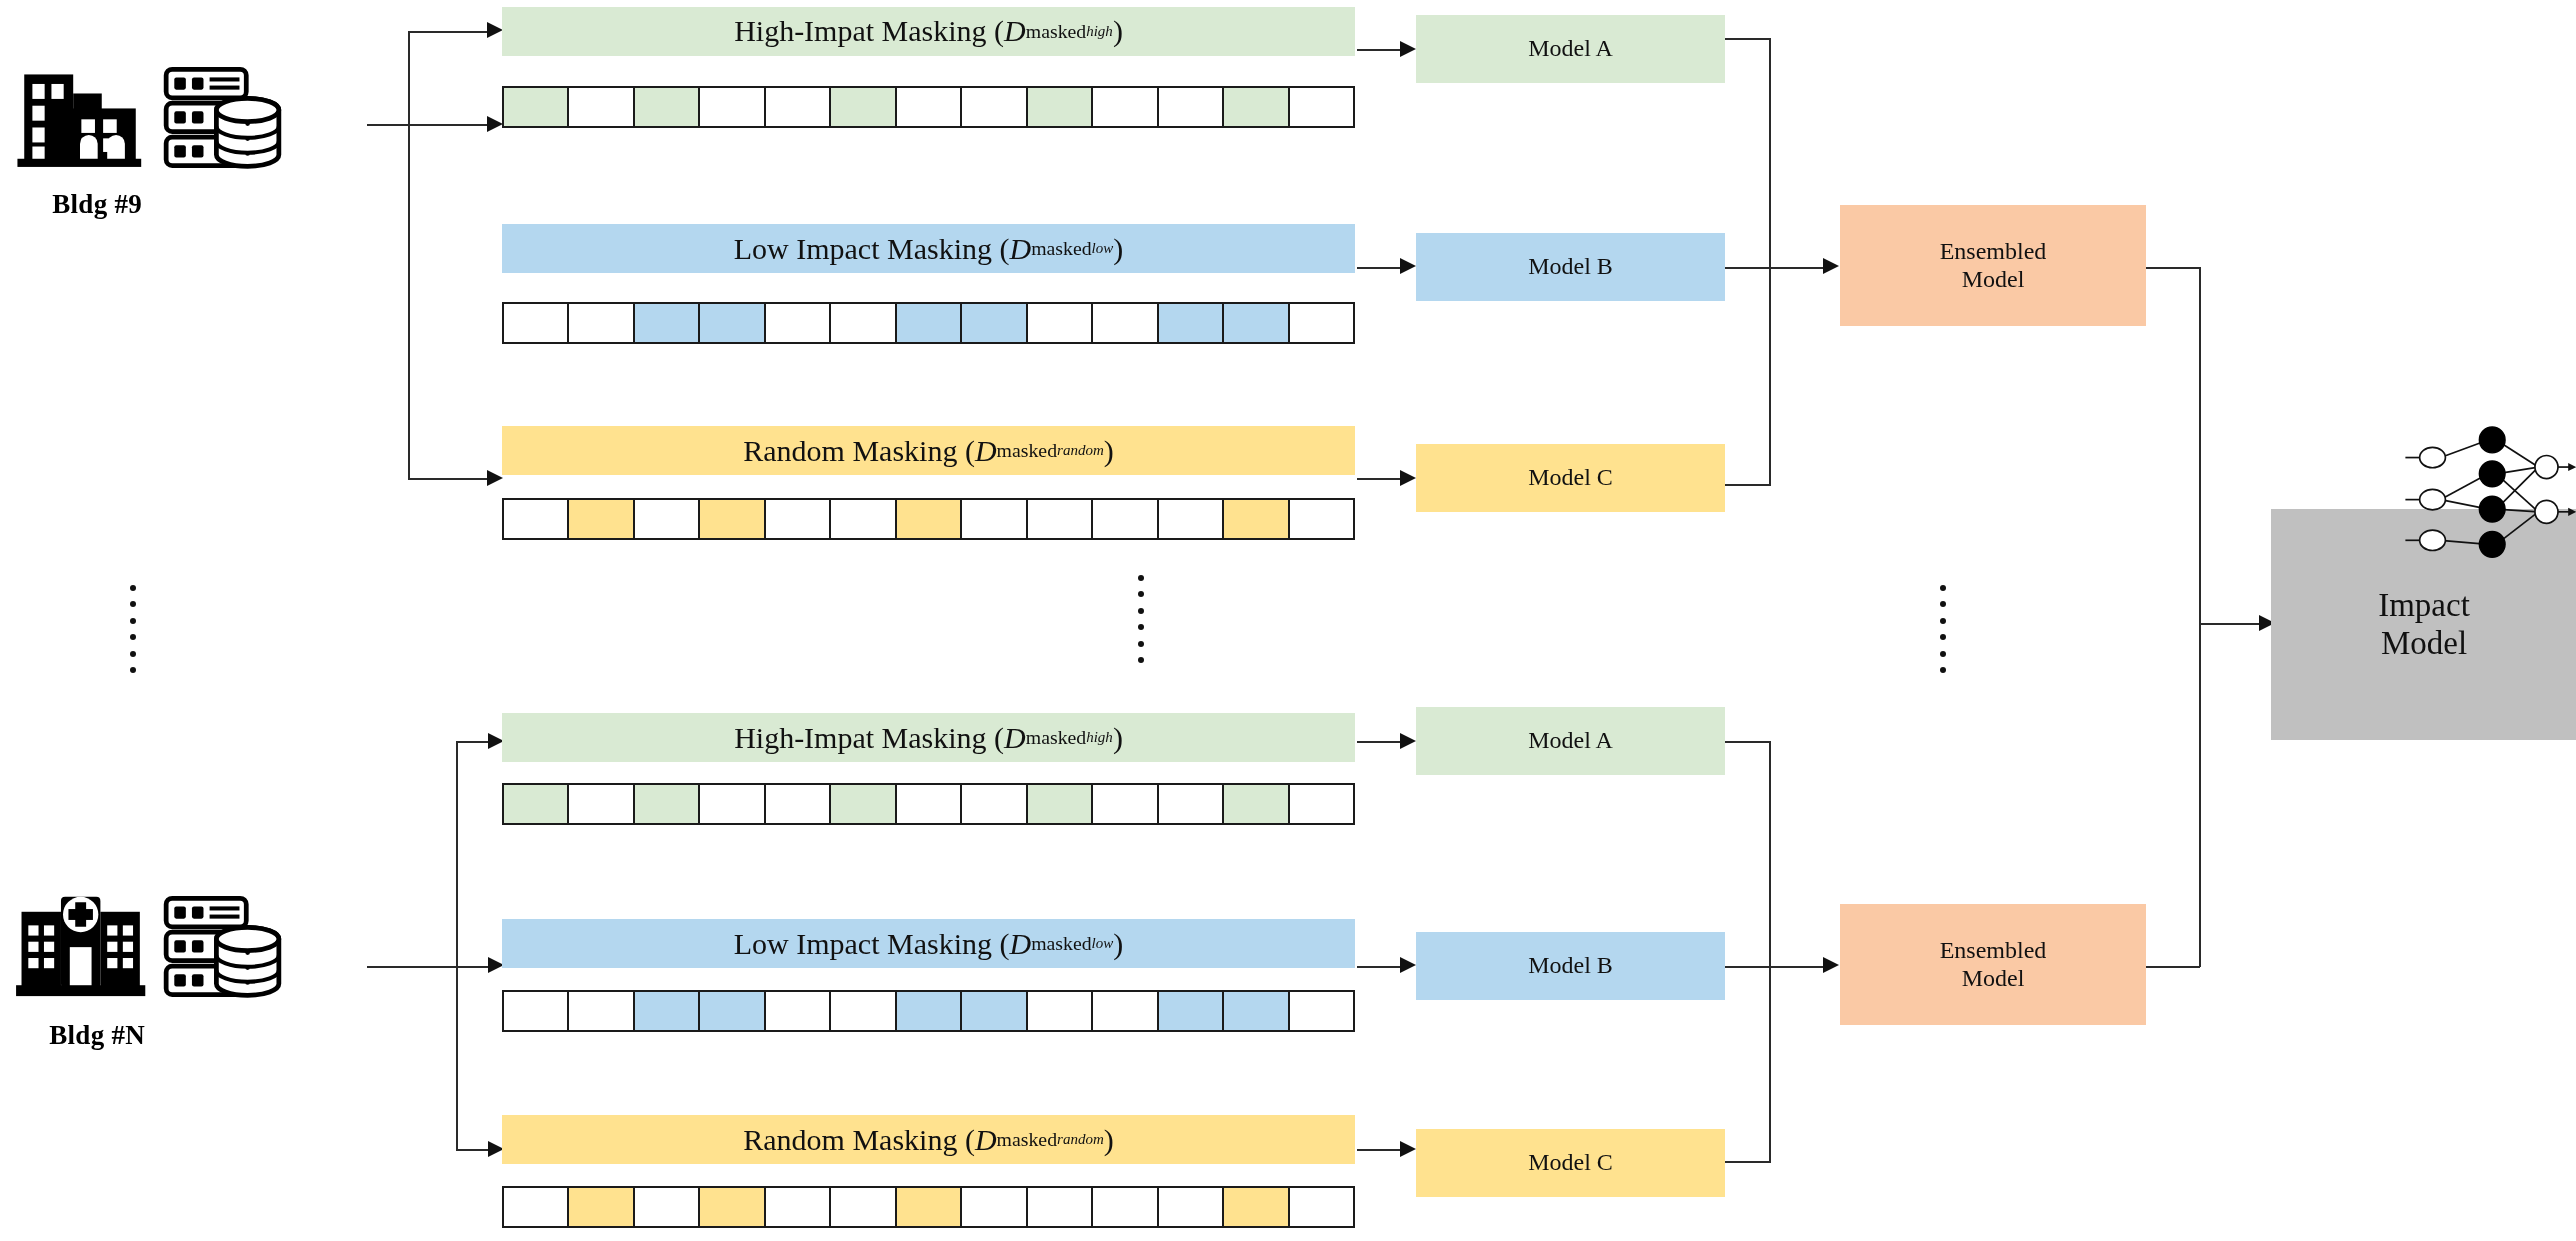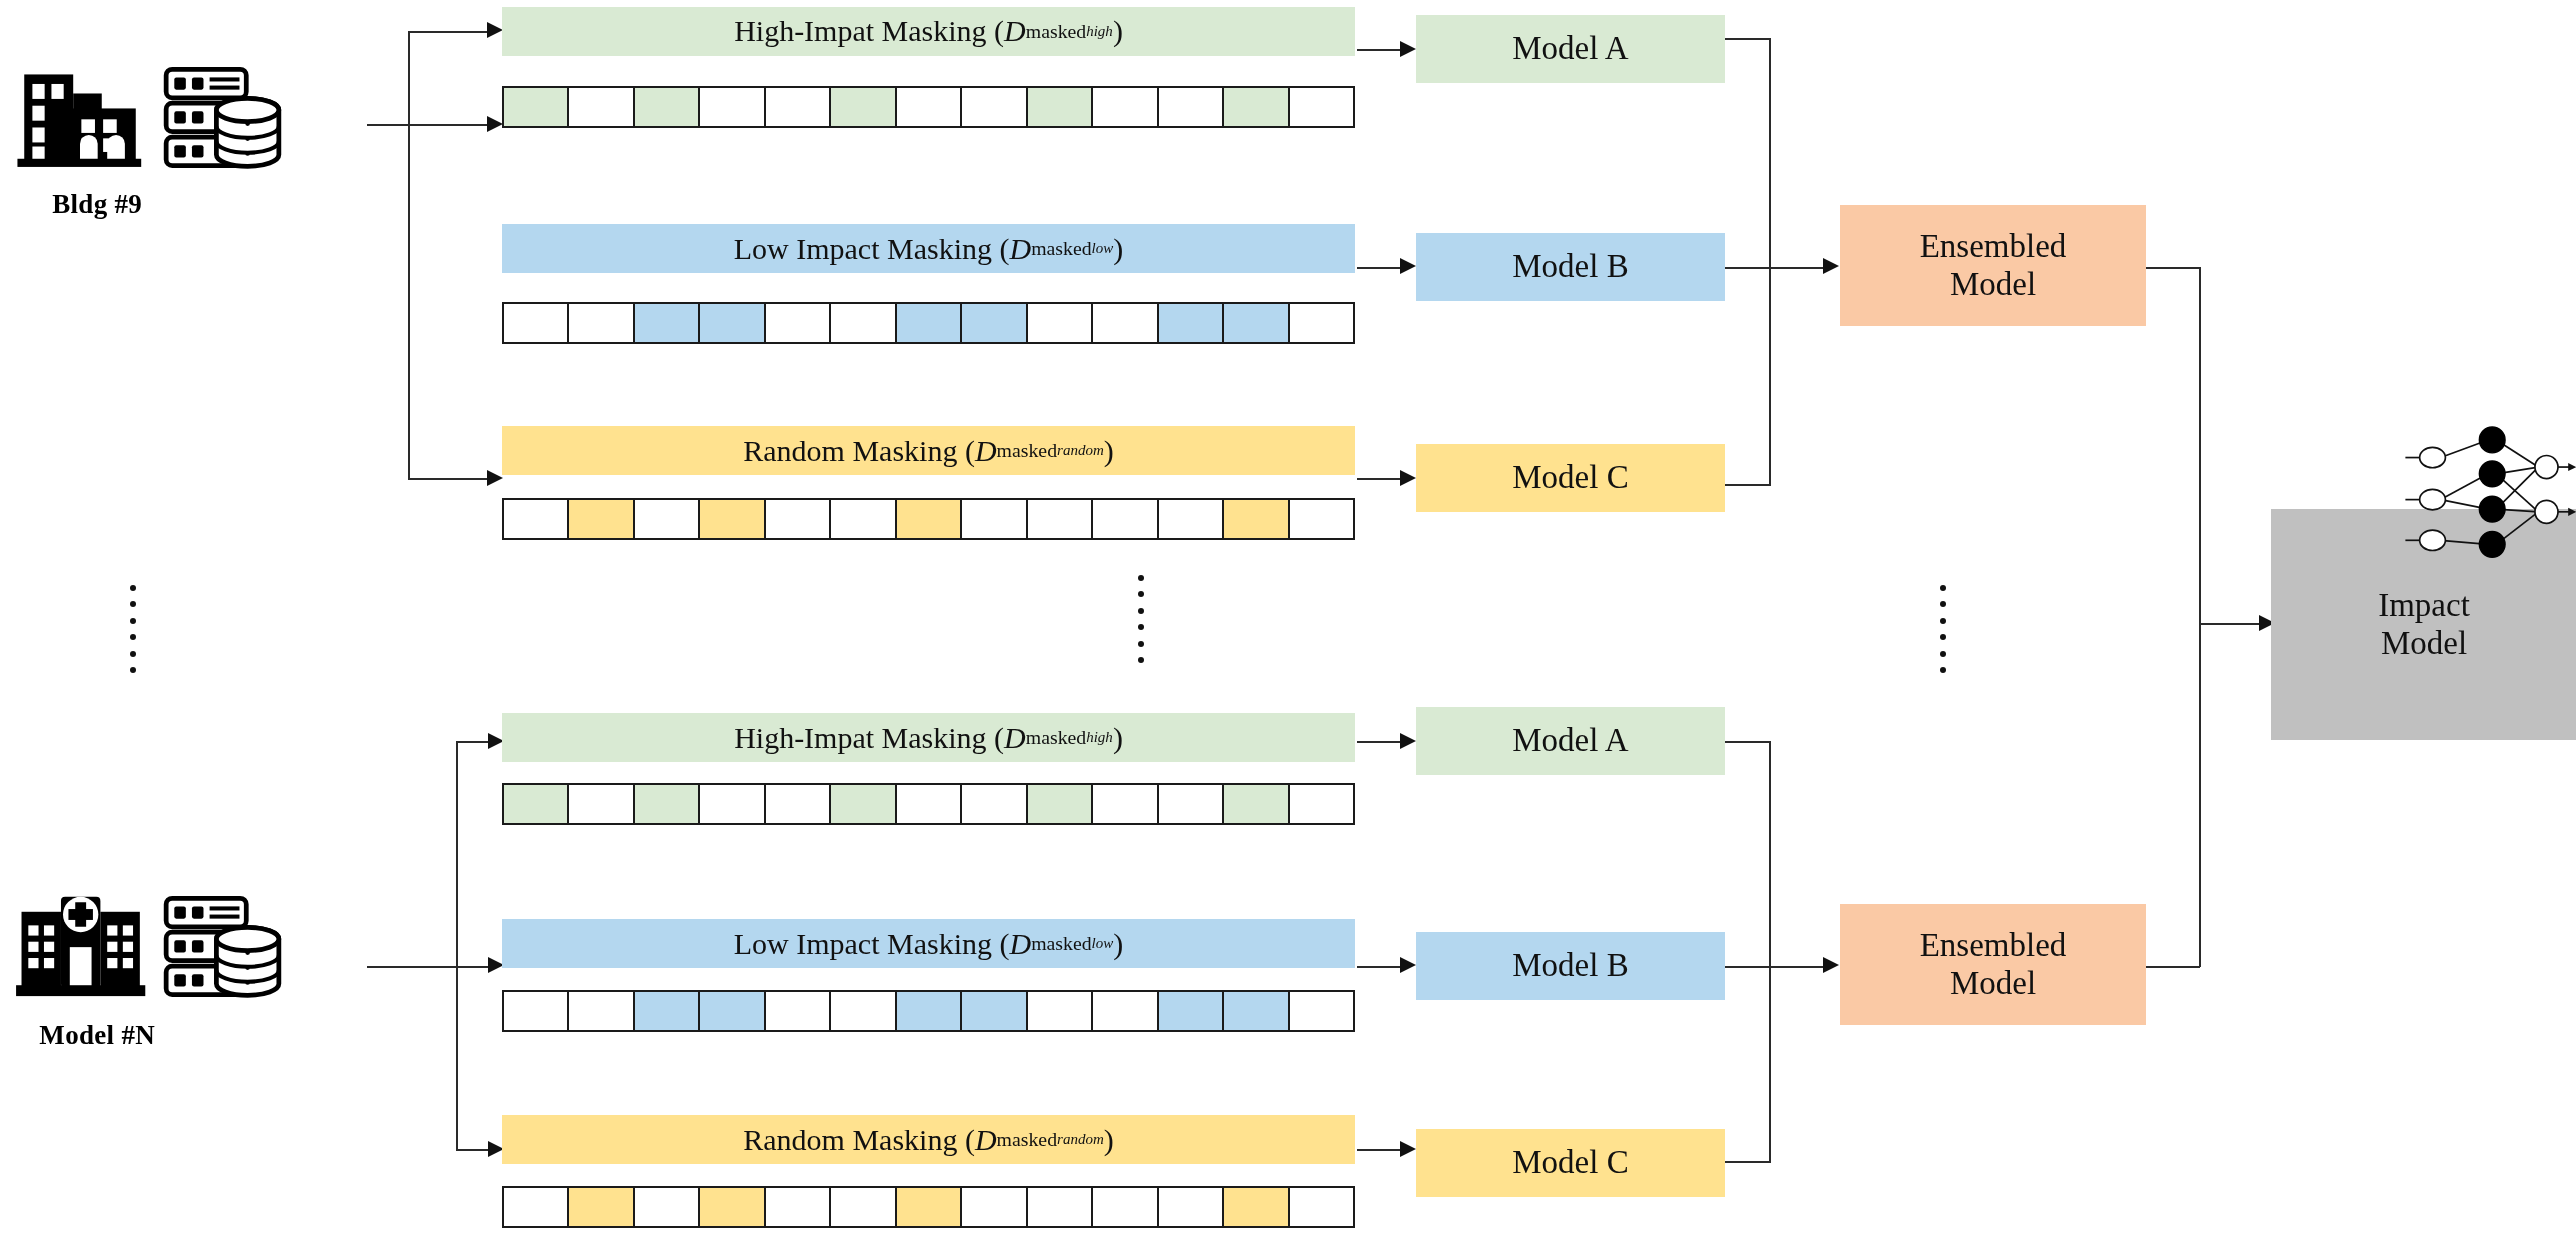--- a/index.html
+++ b/index.html
@@ -73,21 +73,21 @@
   }
   .strip .cell:last-child { border-right: none; }
 
   
   .box {
     position: absolute;
     display: flex;
     align-items: center;
     justify-content: center;
     text-align: center;
-    font-size: 33px;
+    font-size: 24px;
     color: #111;
     line-height: 1.15;
     box-sizing: border-box;
   }
   .box.global { font-size: 33px; }
 
   
   .hline {
     position: absolute;
     background: #2a2a2a;
@@ -352,21 +352,21 @@
         <path d="M86 112 a46 17 0 0 0 92 0"></path>
       </g>
       <g fill="#000">
         <circle cx="132" cy="86" r="3.5"></circle>
         <circle cx="132" cy="108" r="3.5"></circle>
         <circle cx="132" cy="130" r="3.5"></circle>
       </g>
     </svg>
   </div>
 
-  <div class="site-label" style="left:12.2px; top:1020px; width:170px;">Model #N</div>
+  <div class="site-label" style="left:12.2px; top:1020px; width:170px;">Bldg #N</div>
 
   <div class="hline" style="left:367px; top:966px; width:112px;"></div>
   <div class="vline" style="left:456px; top:741px; height:408px;"></div>
 
   <div class="hline" style="left:456px; top:741px; width:38px;"></div>
   <div class="arrowhead" style="left:488px; top:733px;"></div>
 
   <div class="hline" style="left:456px; top:966px; width:38px;"></div>
   <div class="arrowhead" style="left:488px; top:957px;"></div>
 

